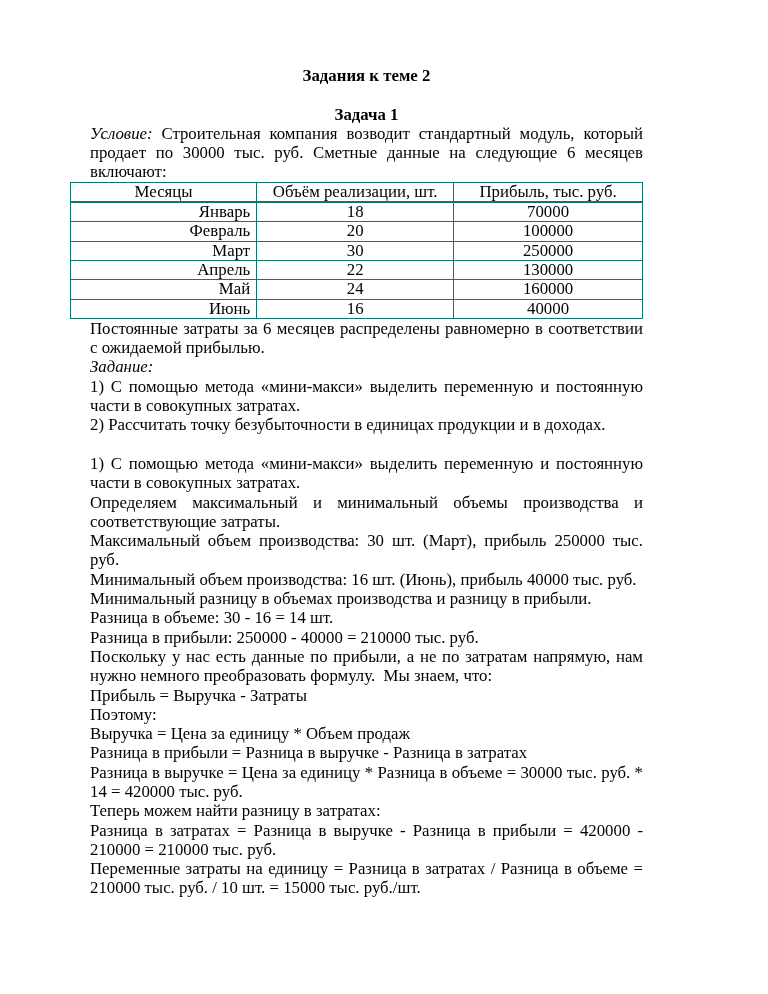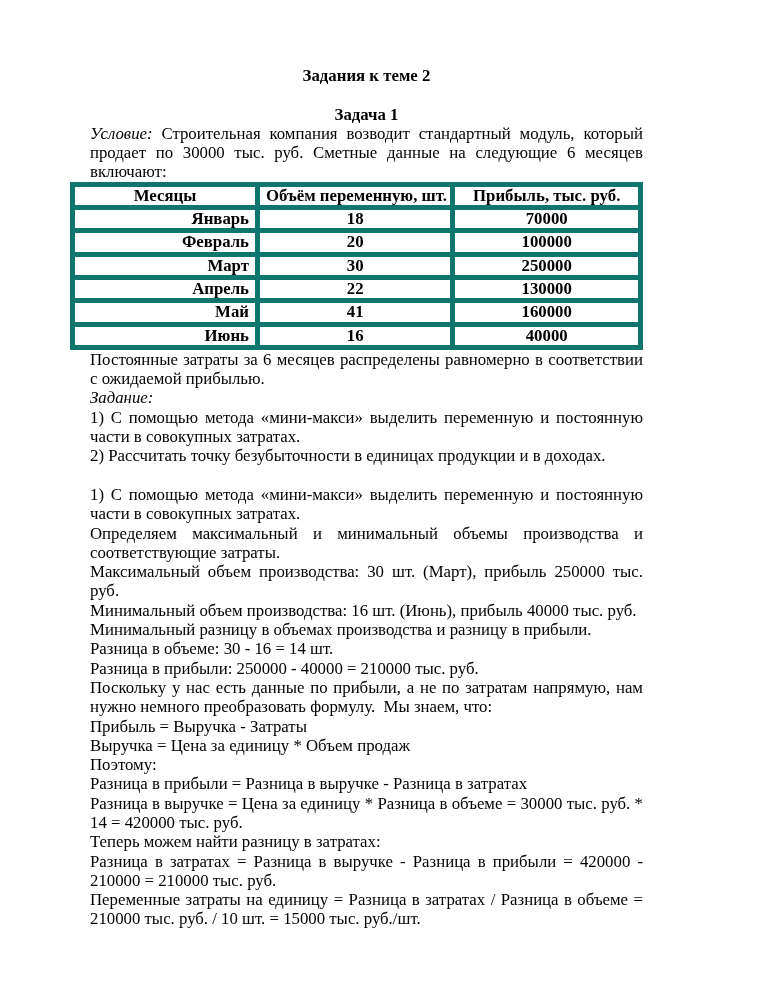--- a/index.html
+++ b/index.html
@@ -34,25 +34,25 @@
   .para { text-align: justify; }
   .blank { height: 19.3px; }
   table.data-table {
     border-collapse: collapse;
     table-layout: fixed;
     width: calc(100% + 20px);
     margin-left: -20px;
   }
   table.data-table th,
   table.data-table td {
-    border: 5px solid #0f766e;
+    border: 1px solid #0f766e;
     padding: 0 6px;
     height: 18.3px;
     line-height: 18.3px;
-    font-weight: bold;
+    font-weight: normal;
     overflow: hidden;
     white-space: nowrap;
   }
   table.data-table thead th {
     border-bottom-width: 2px;
   }
   .col-months   { width: 32.5%; }
   .col-volume   { width: 34.5%; }
   .col-profit   { width: 33%; }
   .cell-left   { text-align: right; }
@@ -68,21 +68,21 @@
   <div class="blank"></div>
 
   <h2 class="center bold">Задача 1</h2>
 
   <p class="para"><em>Условие:</em> <span>Строительная компания возводит стандартный модуль, который продает по 30000 тыс. руб. Сметные данные на следующие 6 месяцев включают:</span></p>
 
   <table class="data-table">
     <thead>
       <tr>
         <th class="col-months cell-center">Месяцы</th>
-        <th class="col-volume cell-center">Объём переменную, шт.</th>
+        <th class="col-volume cell-center">Объём реализации, шт.</th>
         <th class="col-profit cell-center">Прибыль, тыс. руб.</th>
       </tr>
     </thead>
     <tbody>
         <tr>
           <td class="cell-left">Январь</td>
           <td class="cell-center">18</td>
           <td class="cell-center">70000</td>
         </tr>
         <tr>
@@ -95,21 +95,21 @@
           <td class="cell-center">30</td>
           <td class="cell-center">250000</td>
         </tr>
         <tr>
           <td class="cell-left">Апрель</td>
           <td class="cell-center">22</td>
           <td class="cell-center">130000</td>
         </tr>
         <tr>
           <td class="cell-left">Май</td>
-          <td class="cell-center">41</td>
+          <td class="cell-center">24</td>
           <td class="cell-center">160000</td>
         </tr>
         <tr>
           <td class="cell-left">Июнь</td>
           <td class="cell-center">16</td>
           <td class="cell-center">40000</td>
         </tr>
       </tbody>
   </table>
 
@@ -127,22 +127,22 @@
   <div id="solution-paragraphs">
       <p class="para">1) С помощью метода «мини-макси» выделить переменную и постоянную части в совокупных затратах.</p>
       <p class="para">Определяем максимальный и минимальный объемы производства и соответствующие затраты.</p>
       <p class="para">Максимальный объем производства: 30 шт. (Март), прибыль 250000 тыс. руб.</p>
       <p class="para">Минимальный объем производства: 16 шт. (Июнь), прибыль 40000 тыс. руб.</p>
       <p class="para">Минимальный разницу в объемах производства и разницу в прибыли.</p>
       <p class="para">Разница в объеме: 30 - 16 = 14 шт.</p>
       <p class="para">Разница в прибыли: 250000 - 40000 = 210000 тыс. руб.</p>
       <p class="para">Поскольку у нас есть данные по прибыли, а не по затратам напрямую, нам нужно немного преобразовать формулу.&nbsp; Мы знаем, что:</p>
       <p class="para">Прибыль = Выручка - Затраты</p>
+      <p class="para">Поэтому:</p>
       <p class="para">Выручка = Цена за единицу * Объем продаж</p>
-      <p class="para">Поэтому:</p>
       <p class="para">Разница в прибыли = Разница в выручке - Разница в затратах</p>
       <p class="para">Разница в выручке = Цена за единицу * Разница в объеме = 30000 тыс. руб. * 14 = 420000 тыс. руб.</p>
       <p class="para">Теперь можем найти разницу в затратах:</p>
       <p class="para">Разница в затратах = Разница в выручке - Разница в прибыли = 420000 - 210000 = 210000 тыс. руб.</p>
       <p class="para">Переменные затраты на единицу = Разница в затратах / Разница в объеме = 210000 тыс. руб. / 10 шт. = 15000 тыс. руб./шт.</p>
     </div>
 
 </div>
 
 </body></html>

